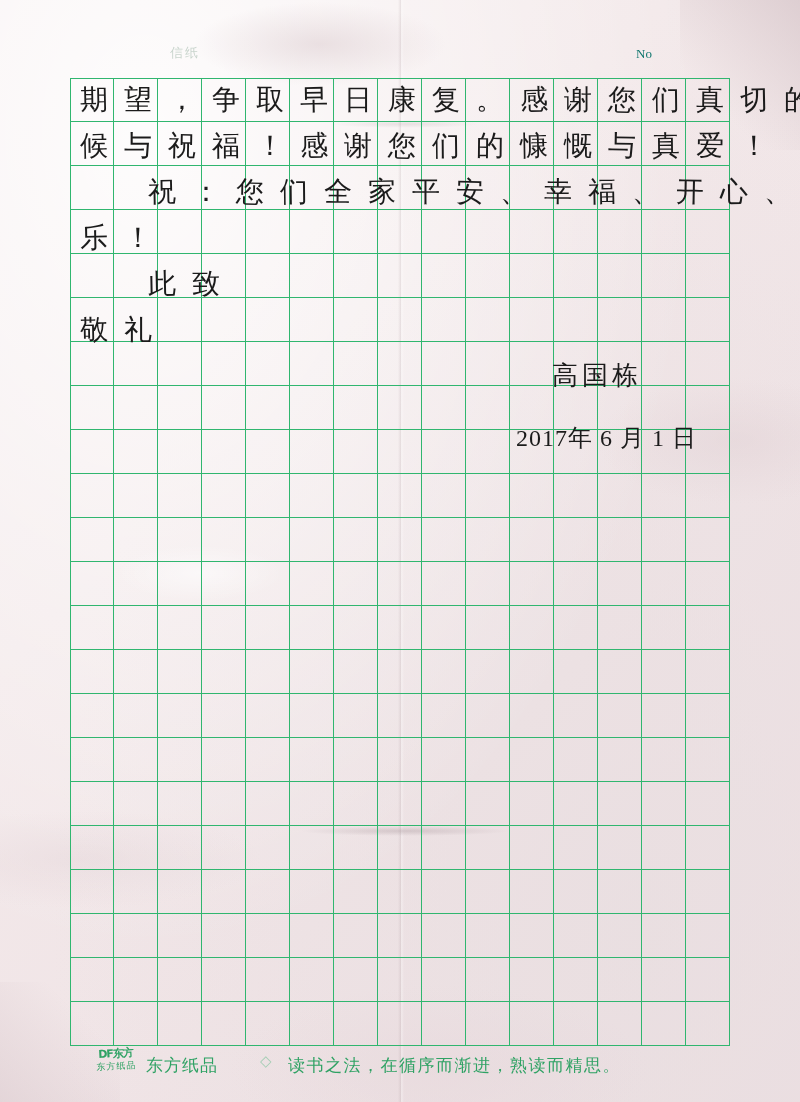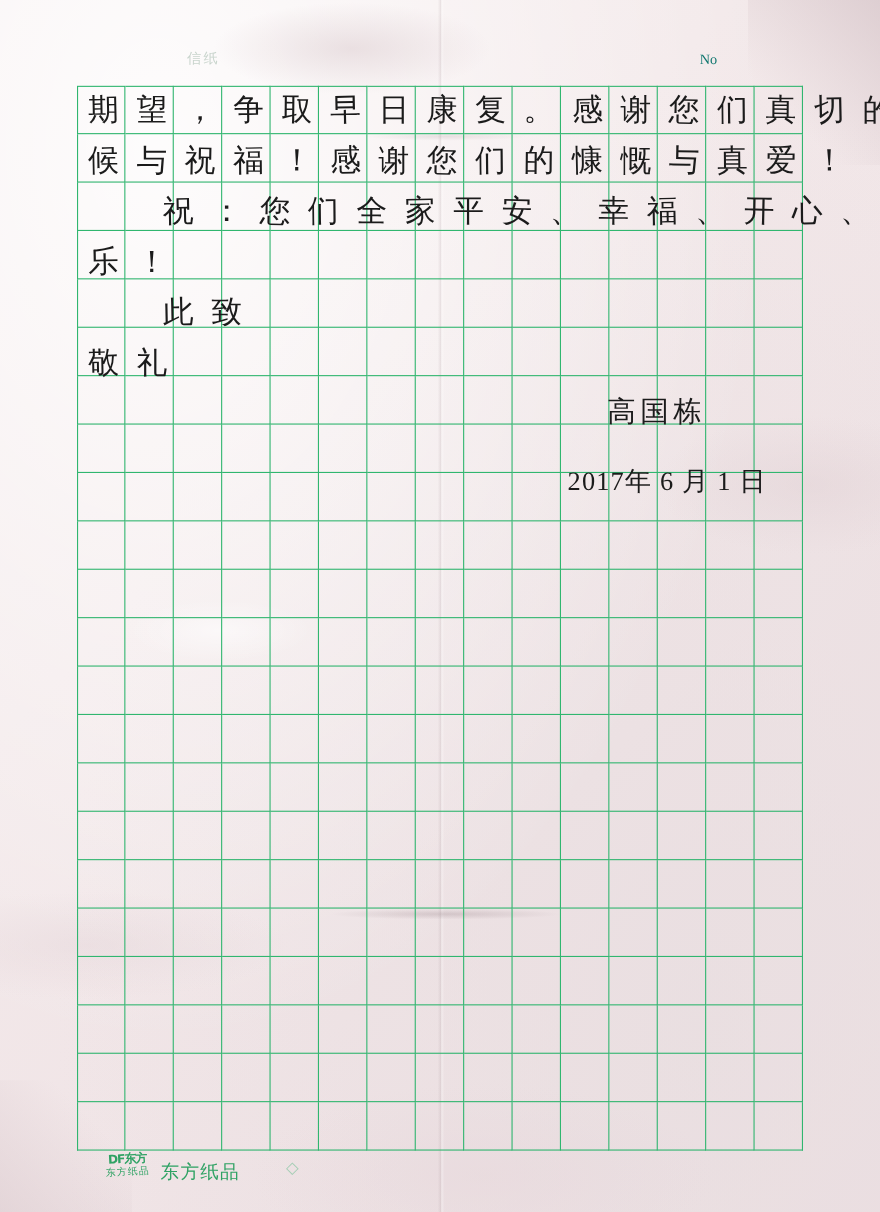--- a/index.html
+++ b/index.html
@@ -560,13 +560,14 @@
   <div class="hw date" style="left:446px; top:332px;margin-top:16px;">2017年 6 月 1 日</div>
 </div>
 
 <div id="footer">
   <div class="logo">
     <div class="l1">DF东方</div>
     <div class="l2">东方纸品</div>
   </div>
   <div class="brand">东方纸品</div>
   <div class="brand-mark">◇</div>
+  <div class="motto">读书之法，在循序而渐进，熟读而精思。</div>
 </div>
 
 </body></html>

